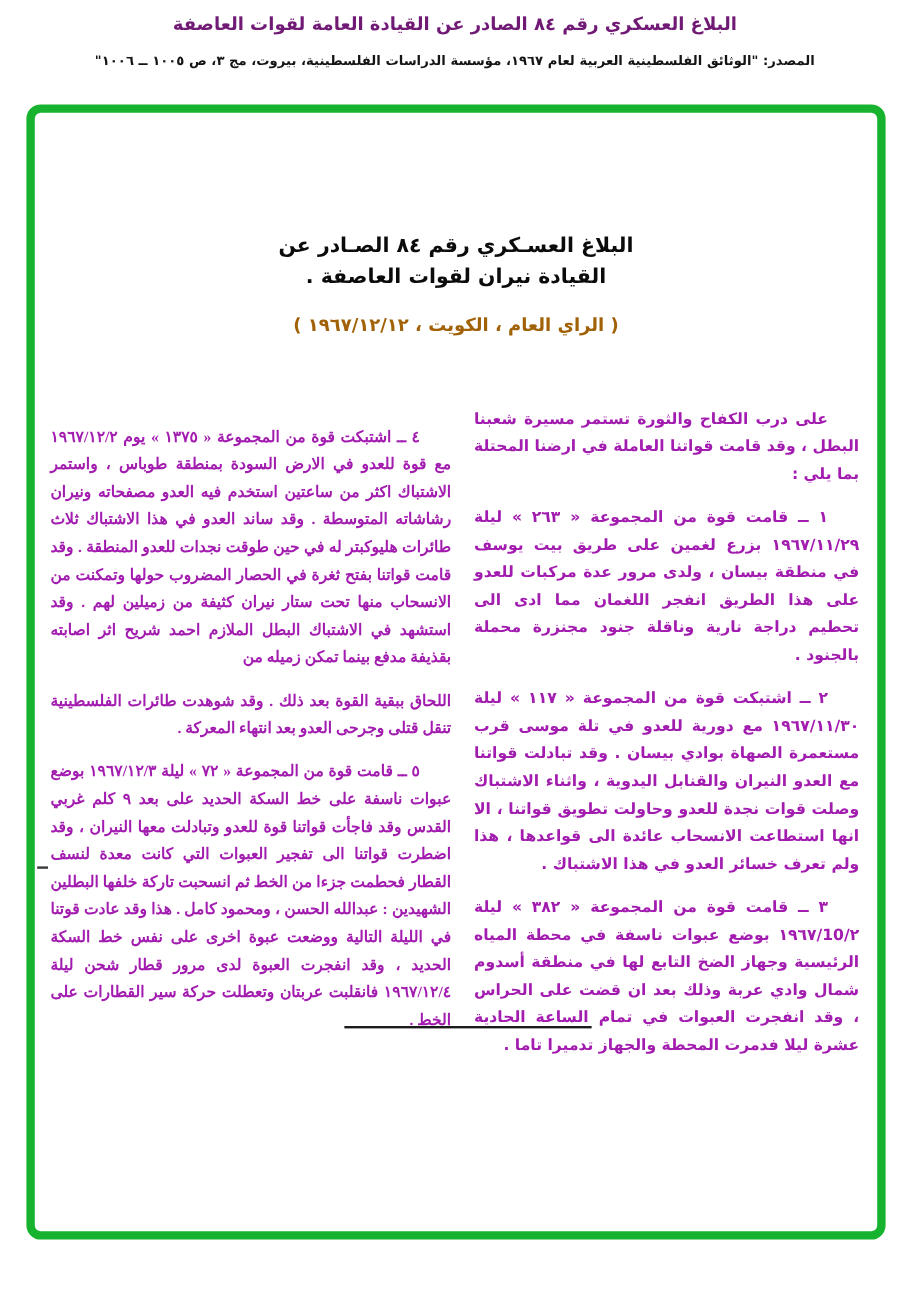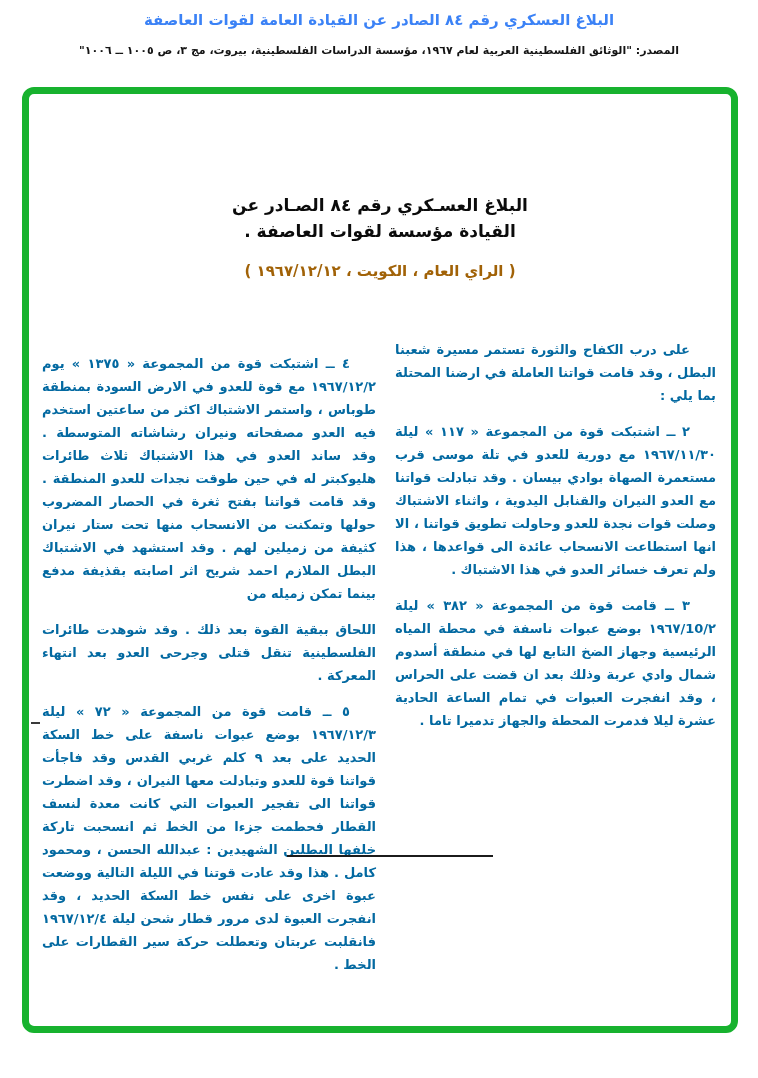--- a/index.html
+++ b/index.html
@@ -11,21 +11,21 @@
     color: #111;
     overflow: hidden;
   }
   .hdr-title {
     position: absolute;
     top: 11px; left: 0; right: 0;
     text-align: center;
     direction: rtl;
     font-size: 15px;
     font-weight: 700;
-    color: #3b82f6;
+    color: #701a75;
     letter-spacing: 0.2px;
   }
   .hdr-source {
     position: absolute;
     top: 44px; left: 0; right: 0;
     text-align: center;
     direction: rtl;
     font-size: 11px;
     font-weight: 700;
     color: #141414;
@@ -57,26 +57,26 @@
     font-weight: 700;
     color: #a16207;
   }
   .col {
     position: absolute;
     direction: rtl;
     text-align: justify;
     font-size: 13px;
     line-height: 23px;
     font-weight: 700;
-    color: #0369a1;
+    color: #a21caf;
   }
   .col p { margin-bottom: 13px; text-indent: 26px; }
   .col p.noindent { text-indent: 0; }
   .col-right { top: 244px; right: 15px; width: 321px; }
-  .col-left  { top: 258px; left: 13px;  width: 334px; }
+  .col-left  { top: 258px; left: 13px;  width: 334px; font-family: Liberation Serif, serif; }
   .end-rule {
     position: absolute;
     top: 761px; left: 258px;
     width: 206px; height: 2px;
     background: #1b1b1b;
   }
   .margin-dash {
     position: absolute;
     top: 628px; left: 2px;
     width: 9px; height: 2px;
@@ -87,27 +87,28 @@
 <body>
 
 <div class="hdr-title">البلاغ العسكري رقم ٨٤ الصادر عن القيادة العامة لقوات العاصفة</div>
 
 <div class="hdr-source">المصدر: "الوثائق الفلسطينية العربية لعام ١٩٦٧، مؤسسة الدراسات الفلسطينية، بيروت، مج ٣، ص ١٠٠٥ ــ ١٠٠٦"</div>
 
 <div class="frame" style="border-color: rgb(23, 178, 46);">
 
   <div class="doc-title">
     <div>البلاغ العسـكري رقم ٨٤ الصـادر عن</div>
-    <div>القيادة مؤسسة لقوات العاصفة .</div>
+    <div>القيادة نيران لقوات العاصفة .</div>
   </div>
 
   <div class="doc-attrib">( الراي العام ، الكويت ، ١٩٦٧/١٢/١٢ )</div>
 
   <div class="col col-right">
     <p>على درب الكفاح والثورة تستمر مسيرة شعبنا البطل ، وقد قامت قواتنا العاملة في ارضنا المحتلة بما يلي :</p>
+    <p>١ ــ قامت قوة من المجموعة « ٢٦٣ » ليلة ١٩٦٧/١١/٢٩ بزرع لغمين على طريق بيت يوسف في منطقة بيسان ، ولدى مرور عدة مركبات للعدو على هذا الطريق انفجر اللغمان مما ادى الى تحطيم دراجة نارية وناقلة جنود مجنزرة محملة بالجنود .</p>
     <p>٢ ــ اشتبكت قوة من المجموعة « ١١٧ » ليلة ١٩٦٧/١١/٣٠ مع دورية للعدو في تلة موسى قرب مستعمرة الصهاة بوادي بيسان . وقد تبادلت قواتنا مع العدو النيران والقنابل اليدوية ، واثناء الاشتباك وصلت قوات نجدة للعدو وحاولت تطويق قواتنا ، الا انها استطاعت الانسحاب عائدة الى قواعدها ، هذا ولم تعرف خسائر العدو في هذا الاشتباك .</p>
     <p>٣ ــ قامت قوة من المجموعة « ٣٨٢ » ليلة ١٩٦٧/10/٢ بوضع عبوات ناسفة في محطة المياه الرئيسية وجهاز الضخ التابع لها في منطقة أسدوم شمال وادي عربة وذلك بعد ان قضت على الحراس ، وقد انفجرت العبوات في تمام الساعة الحادية عشرة ليلا فدمرت المحطة والجهاز تدميرا تاما .</p>
   </div>
 
   <div class="col col-left">
     <p>٤ ــ اشتبكت قوة من المجموعة « ١٣٧٥ » يوم ١٩٦٧/١٢/٢ مع قوة للعدو في الارض السودة بمنطقة طوباس ، واستمر الاشتباك اكثر من ساعتين استخدم فيه العدو مصفحاته ونيران رشاشاته المتوسطة . وقد ساند العدو في هذا الاشتباك ثلاث طائرات هليوكبتر له في حين طوقت نجدات للعدو المنطقة . وقد قامت قواتنا بفتح ثغرة في الحصار المضروب حولها وتمكنت من الانسحاب منها تحت ستار نيران كثيفة من زميلين لهم . وقد استشهد في الاشتباك البطل الملازم احمد شريح اثر اصابته بقذيفة مدفع بينما تمكن زميله من</p>
     <p class="noindent">اللحاق ببقية القوة بعد ذلك . وقد شوهدت طائرات الفلسطينية تنقل قتلى وجرحى العدو بعد انتهاء المعركة .</p>
     <p>٥ ــ قامت قوة من المجموعة « ٧٢ » ليلة ١٩٦٧/١٢/٣ بوضع عبوات ناسفة على خط السكة الحديد على بعد ٩ كلم غربي القدس وقد فاجأت قواتنا قوة للعدو وتبادلت معها النيران ، وقد اضطرت قواتنا الى تفجير العبوات التي كانت معدة لنسف القطار فحطمت جزءا من الخط ثم انسحبت تاركة خلفها البطلين الشهيدين : عبدالله الحسن ، ومحمود كامل . هذا وقد عادت قوتنا في الليلة التالية ووضعت عبوة اخرى على نفس خط السكة الحديد ، وقد انفجرت العبوة لدى مرور قطار شحن ليلة ١٩٦٧/١٢/٤ فانقلبت عربتان وتعطلت حركة سير القطارات على الخط .</p>
   </div>
 

